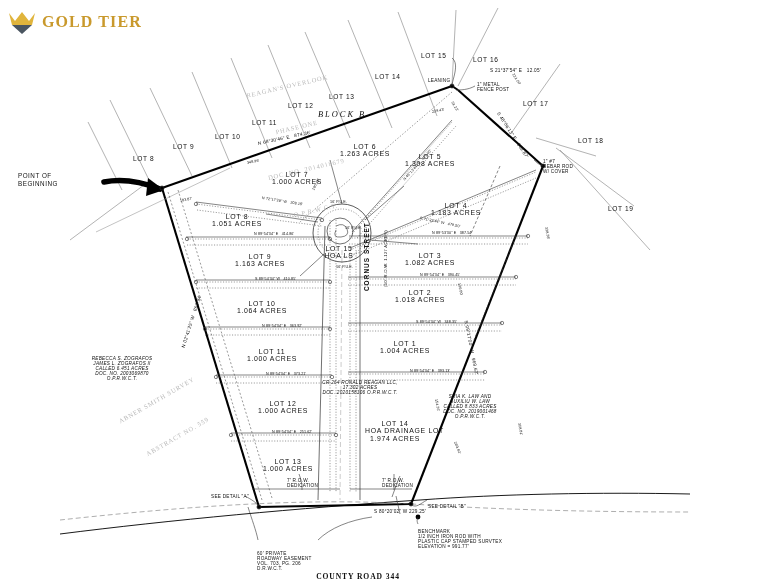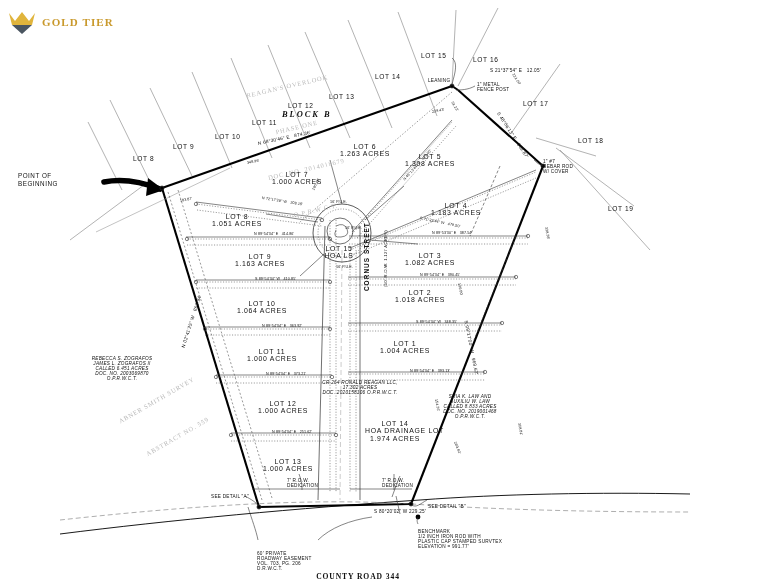--- a/index.html
+++ b/index.html
@@ -3,32 +3,32 @@
 <meta charset="utf-8">
 <style>
   html,body{margin:0;padding:0;background:#ffffff;}
   body{width:768px;height:588px;position:relative;overflow:hidden;
        font-family:"Liberation Sans",sans-serif;color:#111;}
   #plat{position:absolute;left:0;top:0;width:768px;height:588px;}
 
   
   .logo{position:absolute;left:8px;top:10px;display:flex;align-items:center;gap:6px;}
   .logo-mark{width:28px;height:24px;position:relative;}
-  .logo-text{font-family:"Liberation Serif",serif;font-weight:bold;font-size:11px;
+  .logo-text{font-family:"Liberation Serif",serif;font-weight:bold;font-size:16px;
              letter-spacing:1.1px;color:#c9992c;}
 
   
   .lbl{position:absolute;white-space:pre;line-height:1.08;
        font-family:"Liberation Sans",sans-serif;color:#111;}
   .lot-num{font-size:6.6px;letter-spacing:.6px;text-align:center;}
   .lot-big{font-size:6.9px;letter-spacing:.7px;text-align:center;}
   .tiny5{font-size:4.7px;letter-spacing:.25px;}
   .bearing{font-size:3.7px;letter-spacing:.1px;}
-  .block-b{font-family:"Liberation Serif",serif;font-weight:bold;font-style:italic;
-           font-size:8.4px;letter-spacing:2px;}
+  .block-b{font-family:"Liberation Serif",serif;font-weight:normal;font-style:italic;
+           font-size:8.4px;letter-spacing:2px;margin-left:36px;}
   .ghost{color:#b9b9b9;font-family:"Liberation Serif",serif;font-size:6.4px;
          letter-spacing:.9px;text-align:center;line-height:1.25;}
   .pob{font-size:6.3px;letter-spacing:.5px;font-weight:normal;line-height:1.25;}
   .cr264{font-family:"Liberation Serif",serif;font-weight:bold;font-size:7.6px;
          letter-spacing:.9px;text-align:center;}
   .ital{font-style:italic;}
   .ctr{text-align:center;}
 </style>
 </head>
 <body>

